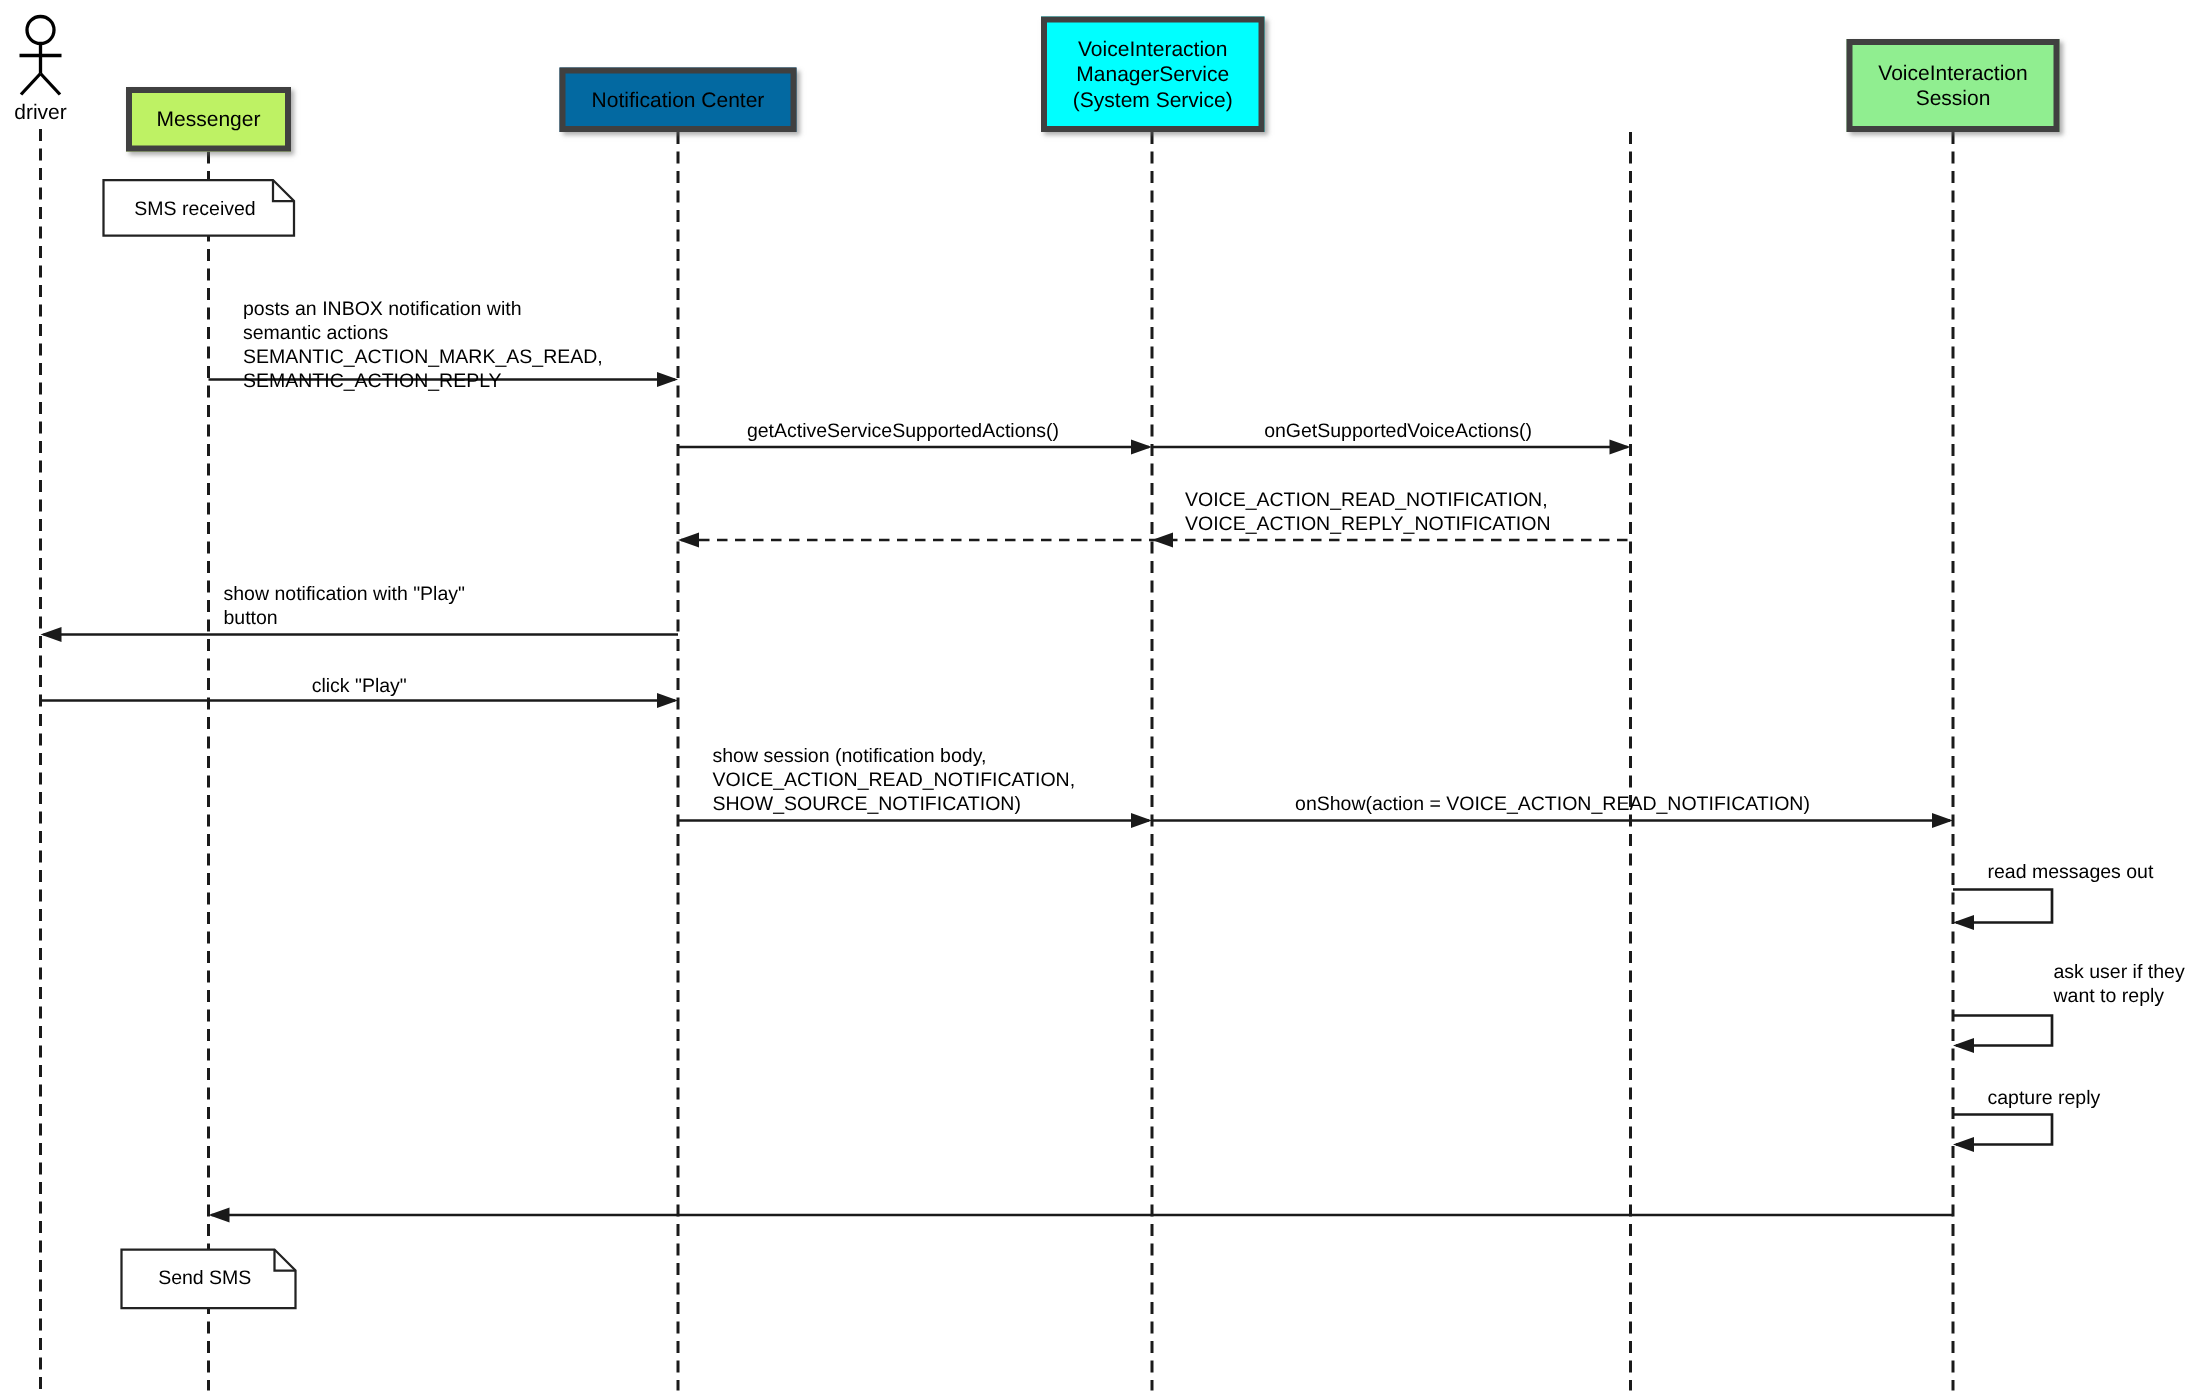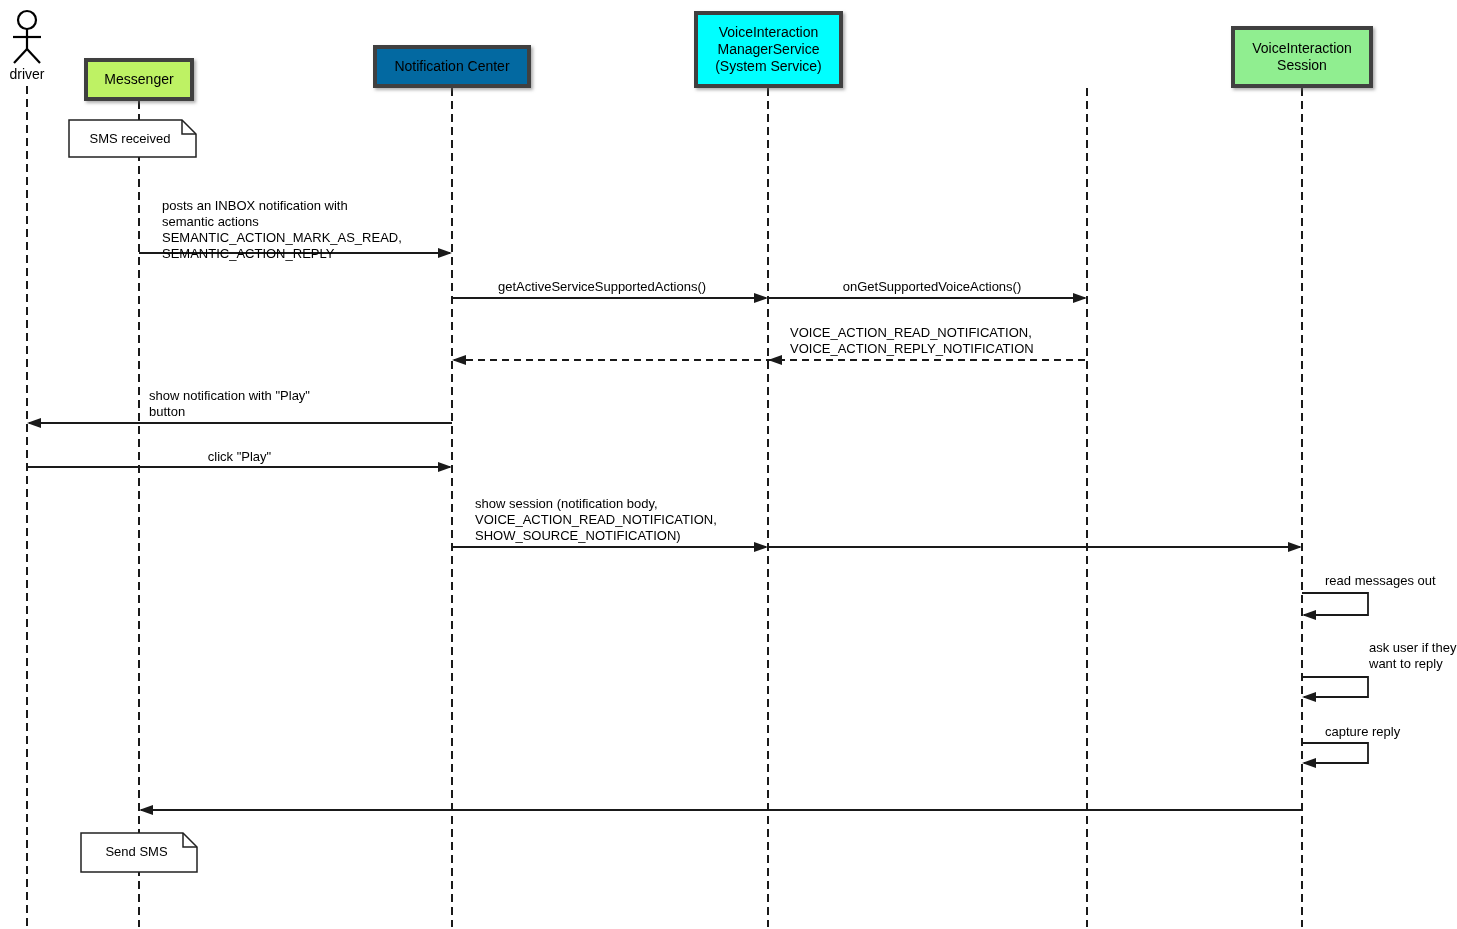--- a/index.html
+++ b/index.html
@@ -133,20 +133,21 @@
 
   <div class="msg" style="left:149px;top:388px;">show notification with "Play"
 button</div>
 
   <div class="msg center" style="left:27px;top:449px;width:425px;">click "Play"</div>
 
   <div class="msg" style="left:475px;top:496px;">show session (notification body,
 VOICE_ACTION_READ_NOTIFICATION,
 SHOW_SOURCE_NOTIFICATION)</div>
 
+  <div class="msg center" style="left:768px;top:528px;width:534px;">onShow(action = VOICE_ACTION_READ_NOTIFICATION)</div>
 
   <div class="msg" style="left:1325px;top:573px;">read messages out</div>
 
   <div class="msg" style="left:1325px;top:640px;margin-left:44px;">ask user if they
 want to reply</div>
 
   <div class="msg" style="left:1325px;top:724px;">capture reply</div>
 
 
 </div>

